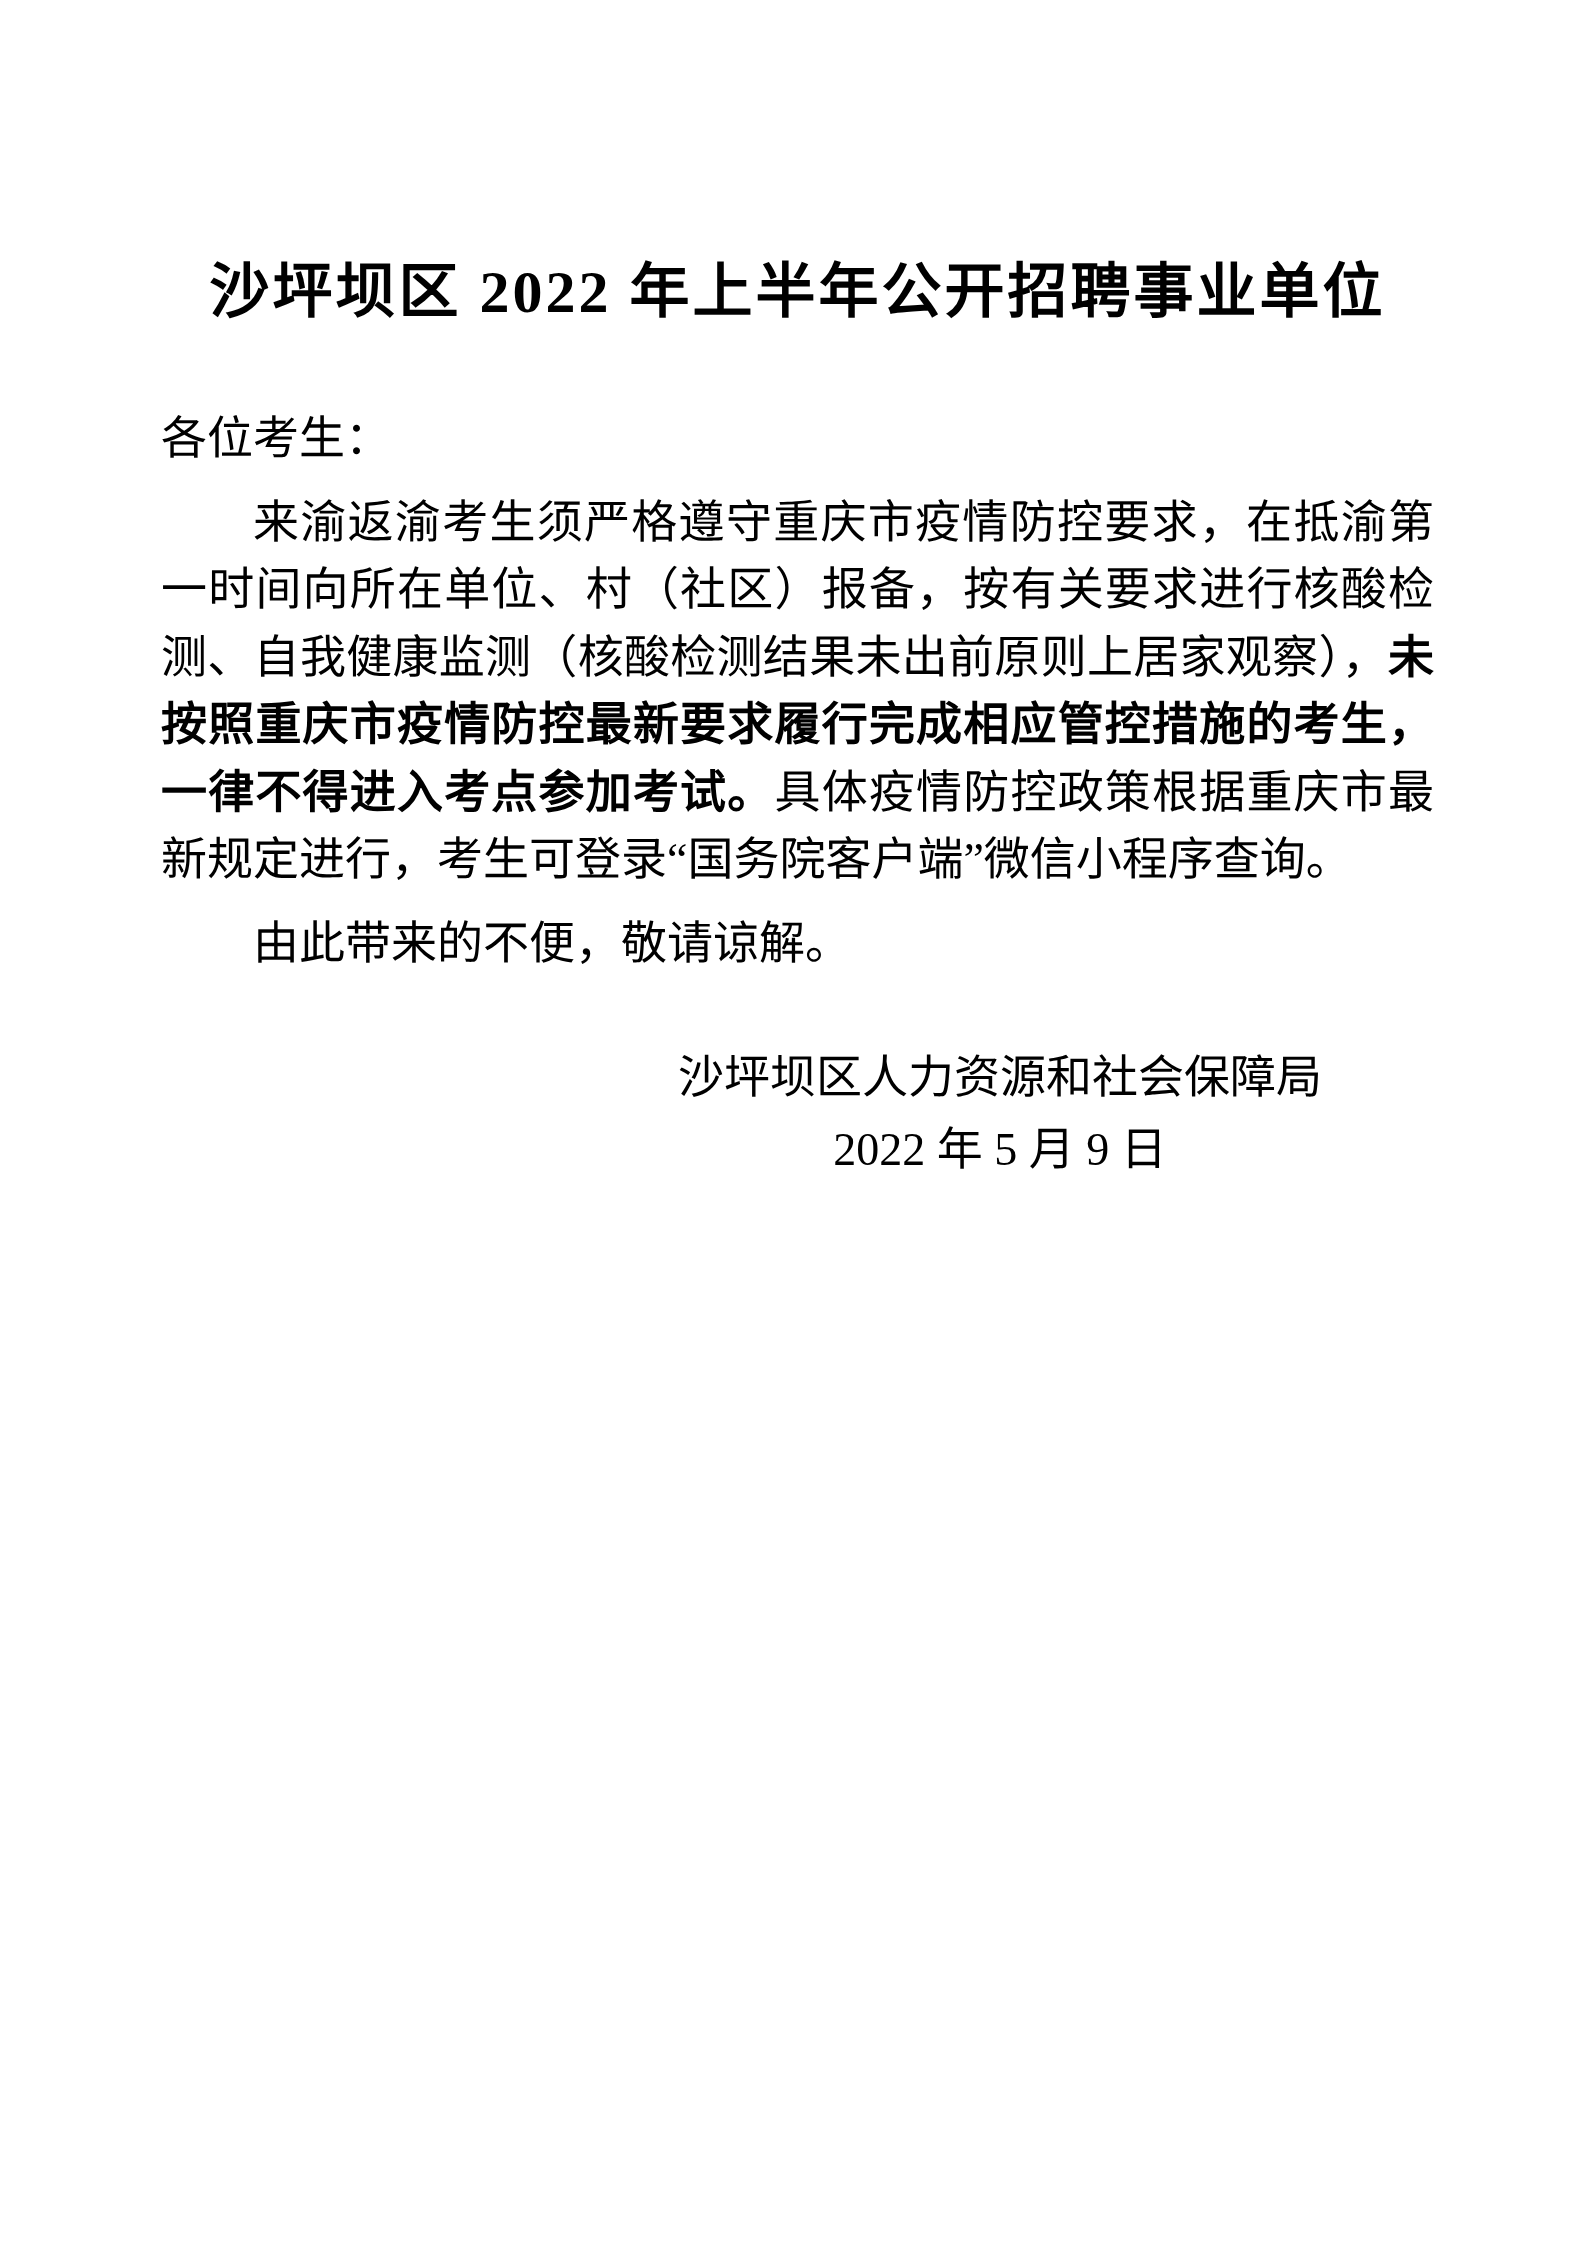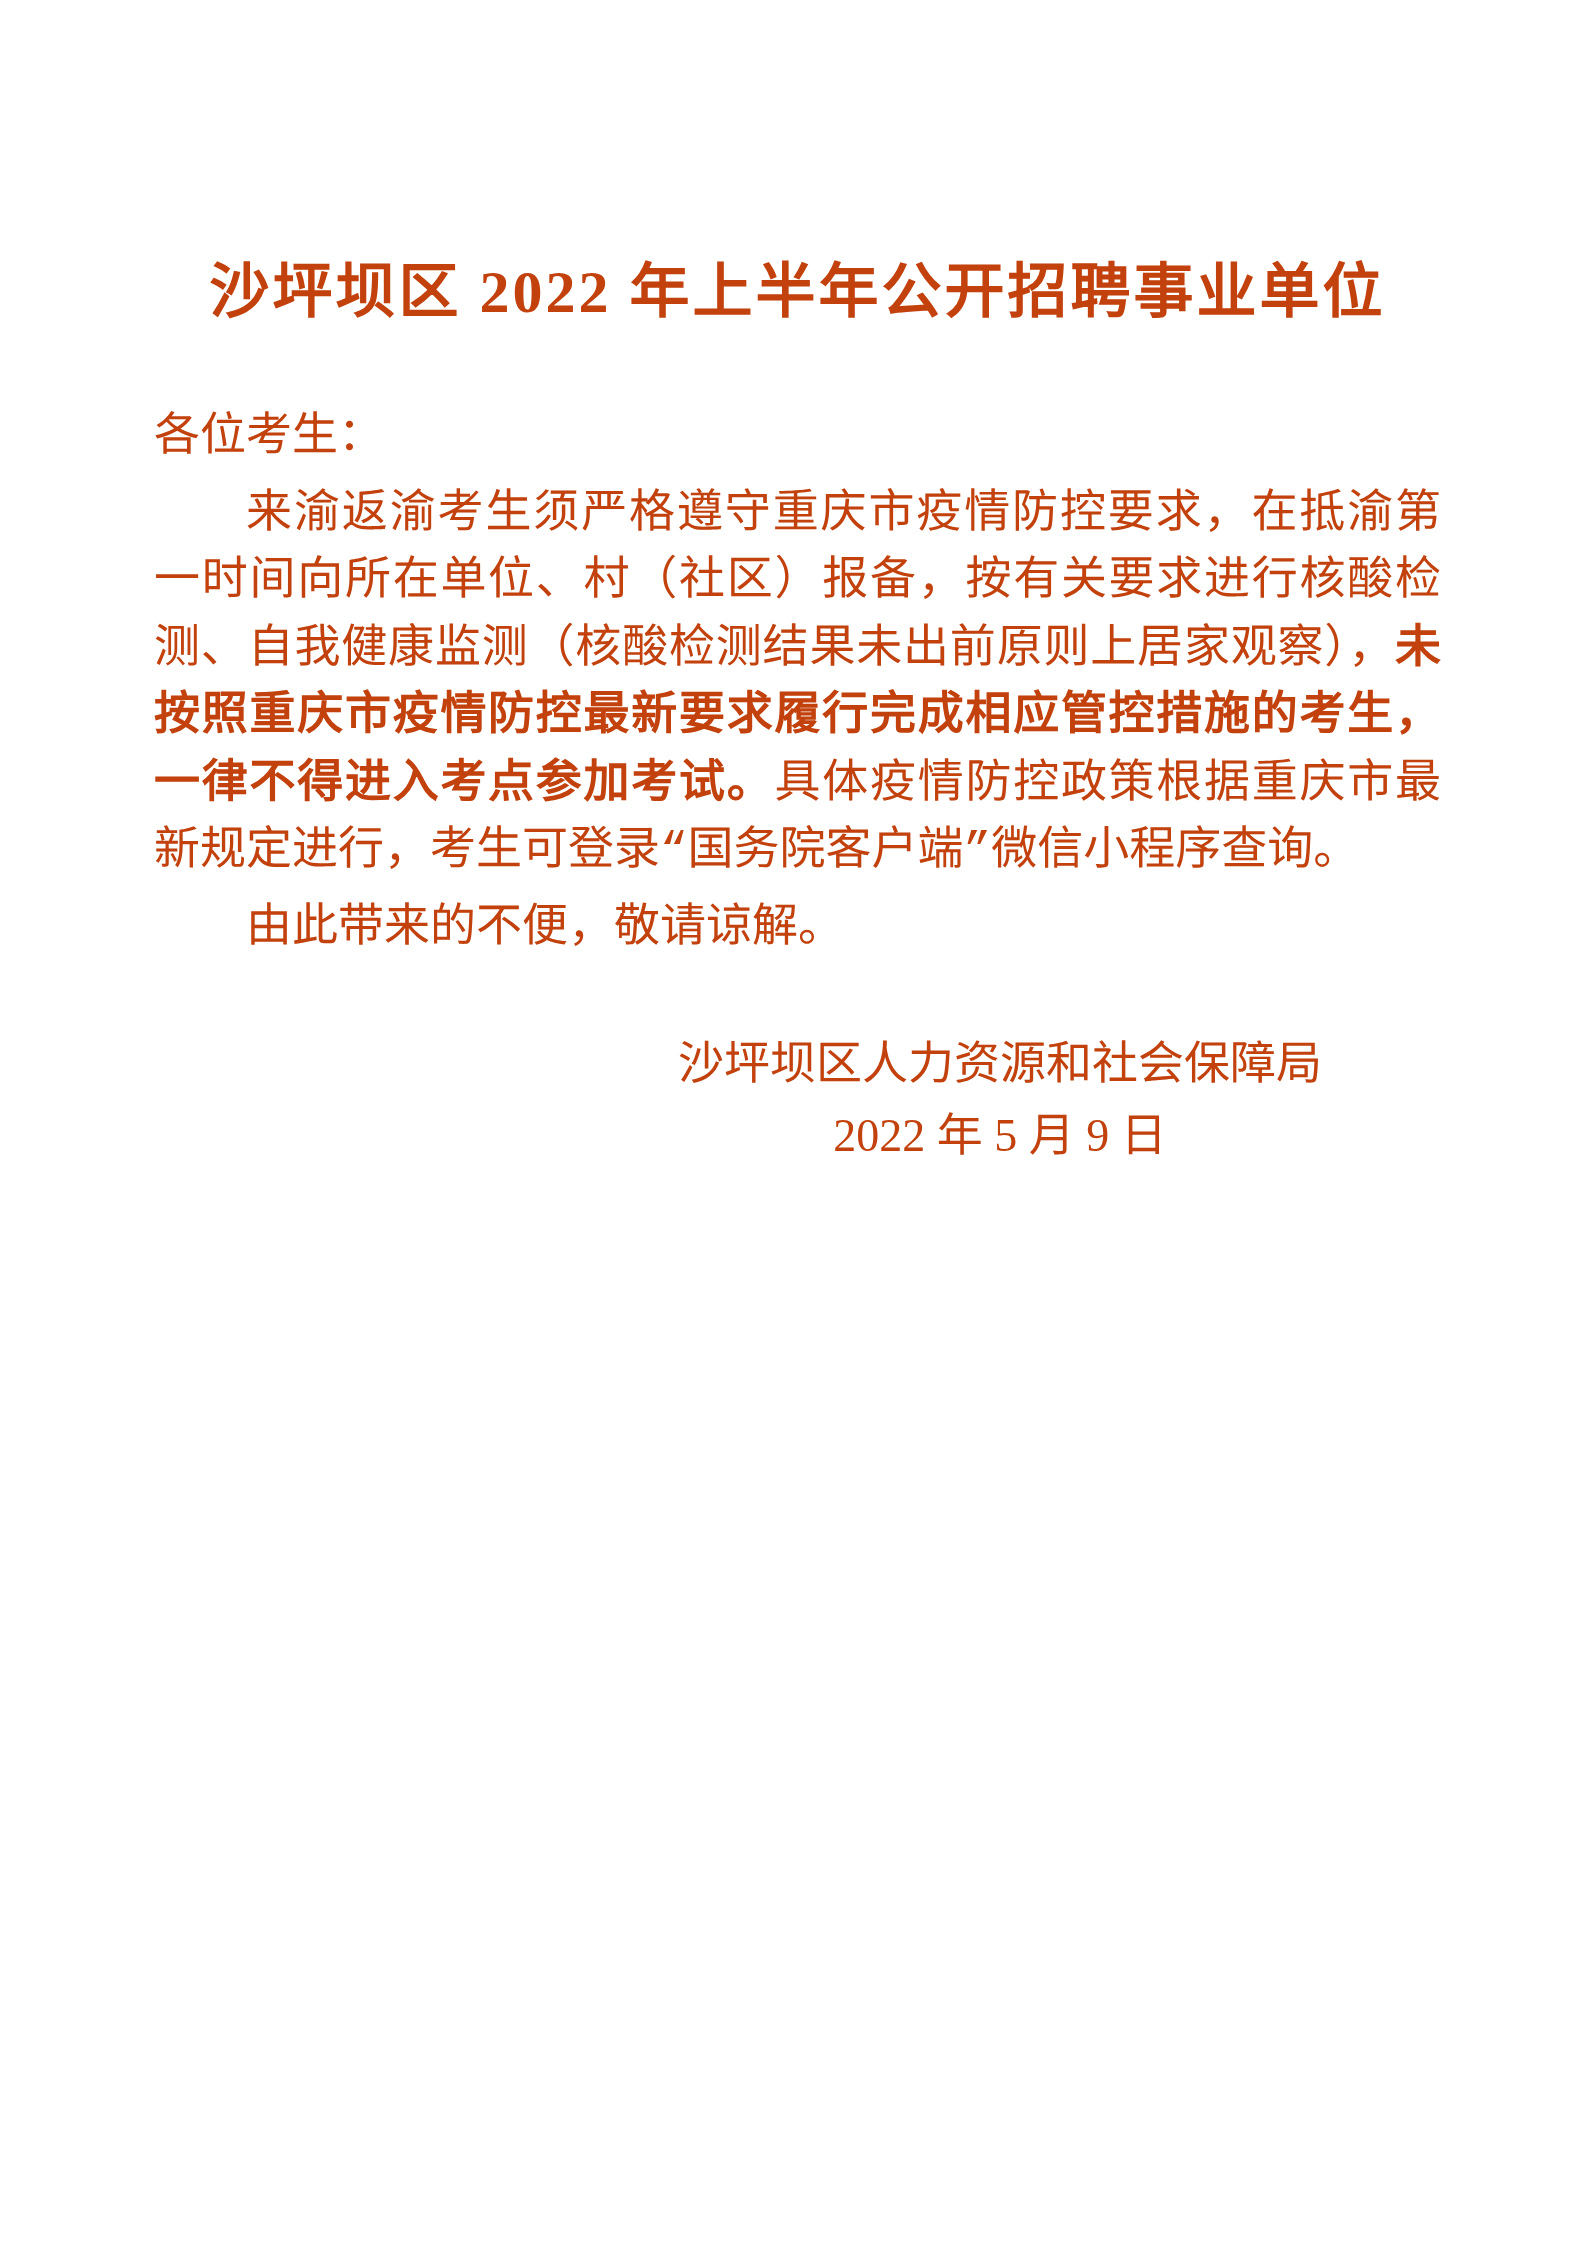--- a/index.html
+++ b/index.html
@@ -7,42 +7,41 @@
     padding: 0;
     background: #ffffff;
   }
   .page {
     position: relative;
     width: 1587px;
     height: 2245px;
     box-sizing: border-box;
     margin: 0 auto;
     background: #ffffff;
-    color: #c2410c;
+    color: #000000;
     font-family: "Liberation Serif", "DejaVu Serif", serif;
     padding: 255px 137px 0 145px;
     overflow: hidden;
   }
   .doc-title {
     margin: 0 0 76px 0;
     text-align: center;
     font-size: 60px;
     line-height: 74px;
     font-weight: 700;
     letter-spacing: 3px;
   }
   .doc-body {
     font-size: 46px;
     line-height: 67.5px;
     text-align: justify;
   }
   .doc-body p {
-    margin: 9px;
+    margin: 16px;
     text-indent: 2em;
-    font-family: Liberation Mono, monospace;
   }
   .doc-body p.salutation {
     text-indent: 0;
   }
   .run { font-weight: 400; }
   .run.bold { font-weight: 700; }
   .signature-block {
     margin-top: 67px;
     padding-left: 405px;
     font-size: 46px;

